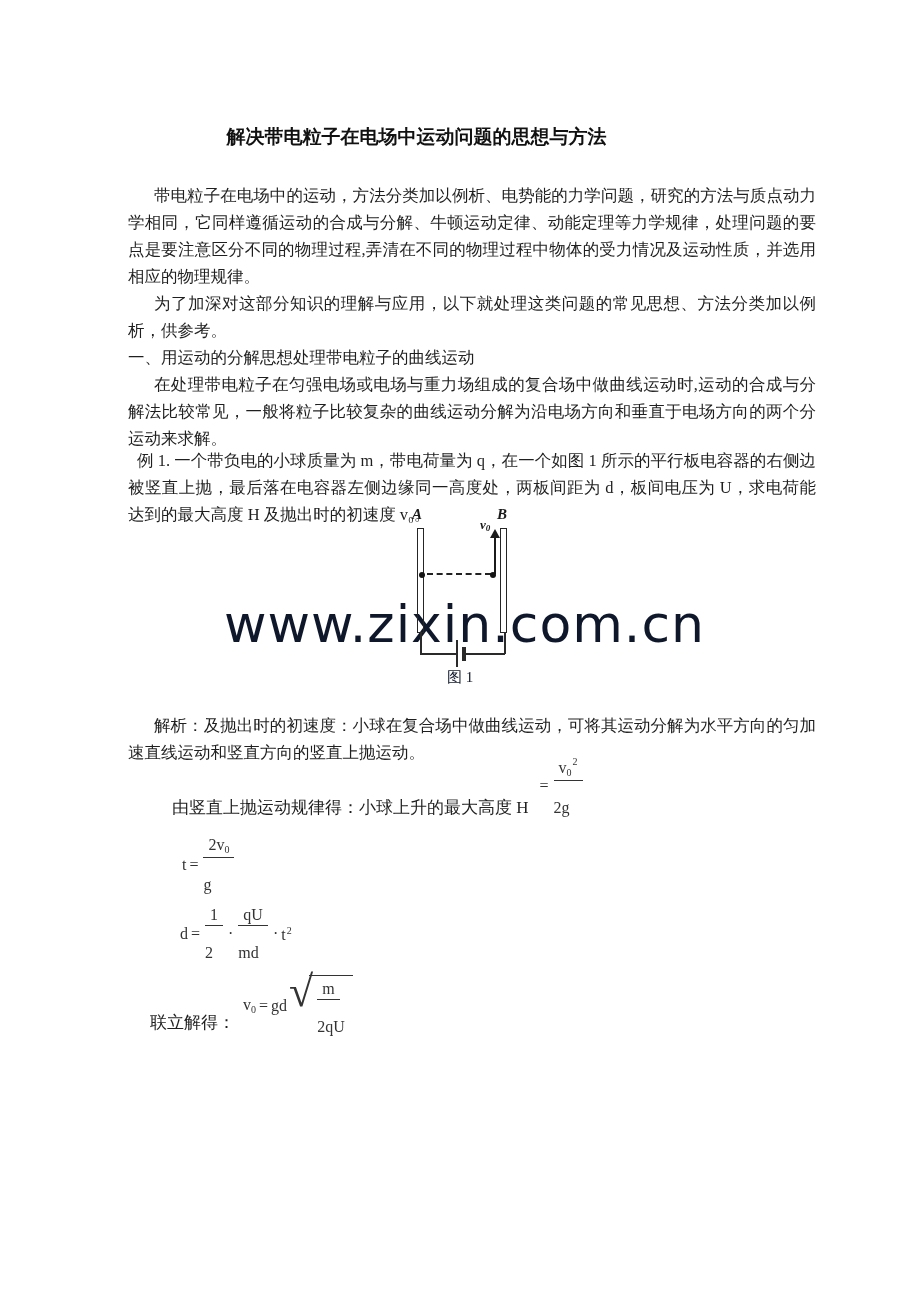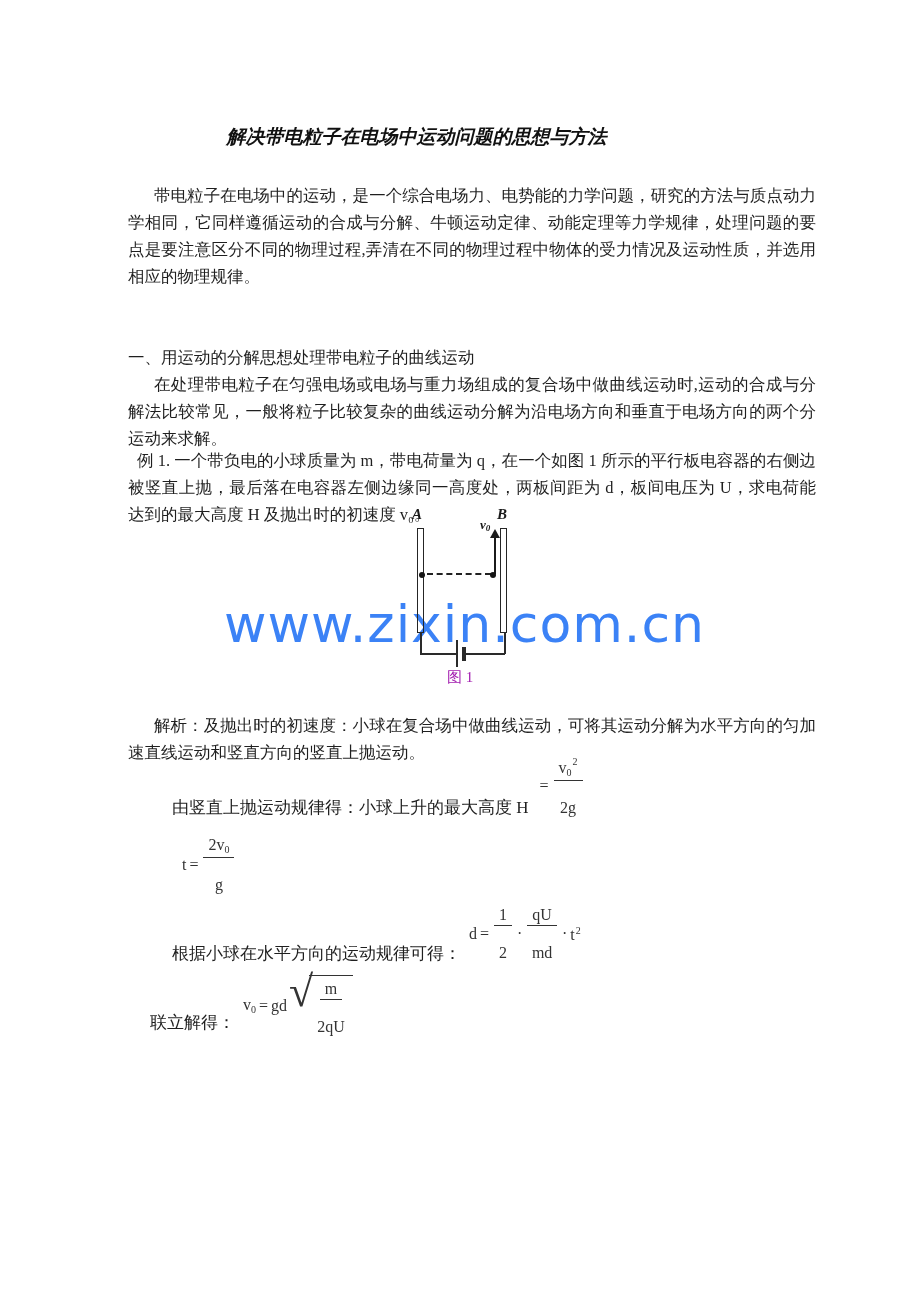--- a/index.html
+++ b/index.html
@@ -3,37 +3,37 @@
 <meta charset="utf-8">
 <style>
   html,body { margin:0; padding:0; background:#ffffff; }
   .page {
     position:relative; width:920px; height:1302px; background:#ffffff;
     font-family:"Liberation Serif","DejaVu Serif",serif;
     color:#1f1f1f; overflow:hidden;
   }
   .doc-title {
     position:absolute; top:111px; left:0; width:833px;
-    text-align:center; font-size:19px; font-weight:bold; color:#111;font-style:italic;
+    text-align:center; font-size:19px; font-weight:bold; color:#111;
   }
   .para {
     position:absolute; left:128px; width:688px;
     font-size:16.5px; line-height:27px; text-align:justify;
     z-index:2;
   }
   .indent2 { text-indent:26px; }
   .indent1 { text-indent:9px; }
   .heading { text-indent:0; }
   sub.inl { font-size:10.5px; vertical-align:-3px; letter-spacing:0; }
 
   
   .watermark {
     position:absolute; top:594px; left:224px; z-index:1;
     font-family:"DejaVu Sans","Liberation Sans",sans-serif;
-    font-size:52px; color:#3b82f6; letter-spacing:1px; white-space:nowrap;
+    font-size:52px; color:#0f172a; letter-spacing:1px; white-space:nowrap;
   }
 
   
   .figure { position:absolute; top:505px; left:0; width:920px; height:200px; z-index:2; }
   .fig-abs { position:absolute; }
   .plate { border:1.5px solid #252525; width:5px; height:103px; background:transparent; }
   .plate-a { left:417px; top:23px; }
   .plate-b { left:500px; top:23px; }
   .plate-label { font-style:italic; font-weight:bold; font-size:15px; color:#1a1a1a; }
   .lbl-a { left:412px; top:1px; }
@@ -48,52 +48,53 @@
     border-bottom:9px solid #1b1b1b; }
   .v0-label { left:480px; top:12px; font-style:italic; font-weight:bold; font-size:13px; color:#1a1a1a; }
   .v0-label sub { font-size:9px; vertical-align:-2px; }
   .wire { background:#2a2a2a; }
   .wire-left-v { left:420px; top:127px; width:1.5px; height:22px; }
   .wire-bot-left { left:420px; top:148px; width:37px; height:1.5px; }
   .batt-long { left:456px; top:135px; width:2px; height:27px; }
   .batt-short { left:462px; top:142px; width:4px; height:14px; }
   .wire-bot-right { left:466px; top:148px; width:39px; height:1.5px; }
   .wire-right-v { left:504px; top:127px; width:1.5px; height:22px; }
-  .fig-caption { left:447px; top:163px; font-size:15px; color:#a21caf; }
+  .fig-caption { left:447px; top:163px; font-size:15px; color:#0f172a; }
 
   
   .frow { position:absolute; display:flex; align-items:flex-end; z-index:2; }
   .frow .lead { font-size:17px; line-height:19px; white-space:nowrap; }
   .math {
     display:inline-flex; align-items:center; margin-left:8px;
     font-family:"Liberation Serif","DejaVu Serif",serif; font-size:16px; color:#333;
     white-space:nowrap;
   }
   .math .op { padding:0 3px; }
-  .frac { display:inline-flex; flex-direction:column; align-items:center; margin:0 2px; }
+  .frac { display:inline-flex; flex-direction:column; align-items:flex-start; margin:0 2px; }
   .frac .fn { padding:0 5px 1px; border-bottom:1px solid #333; line-height:1.15; text-align:center; }
   .frac .fd { padding-top:18px; line-height:1.15; text-align:center; }
   .msub { font-size:10px; vertical-align:-3px; }
   .msup { font-size:10px; vertical-align:8px; margin-left:1px; }
   .sqrt { display:inline-flex; align-items:flex-start; margin-left:2px; }
   .rad { font-size:44px; line-height:0.92; font-weight:400; margin-right:-4px; transform:translateY(-3px); }
   .radicand { border-top:1.5px solid #333; padding:4px 6px 0; }
   .row4 .math { margin-bottom:-5px; }
 </style>
 </head>
 <body>
 
 <div class="page">
 
   <div class="watermark">www.zixin.com.cn</div>
 
   <h1 class="doc-title">解决带电粒子在电场中运动问题的思想与方法</h1>
 
-  <p class="para indent2" style="top:165px;">带电粒子在电场中的运动，是一个综合电场力、电势能的力学问题，研究的方法与质点动力学相同，它同样遵循运动的合成与分解、牛顿运动定律、动能定理等力学规律，处理问题的要点是要注意区分不同的物理过程,弄清在不同的物理过程中物体的受力情况及运动性质，并选用相应的物理规律。</p>
+  <p class="para indent2" style="top:165px;">带电粒子在电场中的运动，方法分类加以例析、电势能的力学问题，研究的方法与质点动力学相同，它同样遵循运动的合成与分解、牛顿运动定律、动能定理等力学规律，处理问题的要点是要注意区分不同的物理过程,弄清在不同的物理过程中物体的受力情况及运动性质，并选用相应的物理规律。</p>
 
+  <p class="para indent2" style="top:273px;">为了加深对这部分知识的理解与应用，以下就处理这类问题的常见思想、方法分类加以例析，供参考。</p>
 
   <p class="para heading" style="top:327px;">一、用运动的分解思想处理带电粒子的曲线运动</p>
 
   <p class="para indent2" style="top:354px;">在处理带电粒子在匀强电场或电场与重力场组成的复合场中做曲线运动时,运动的合成与分解法比较常见，一般将粒子比较复杂的曲线运动分解为沿电场方向和垂直于电场方向的两个分运动来求解。</p>
 
   <p class="para indent1" style="top:430px;">例 1. 一个带负电的小球质量为 m，带电荷量为 q，在一个如图 1 所示的平行板电容器的右侧边被竖直上抛，最后落在电容器左侧边缘同一高度处，两板间距为 d，板间电压为 U，求电荷能达到的最大高度 H 及抛出时的初速度 v₀。</p>
 
   <div class="figure">
     <span class="fig-abs plate-label lbl-a">A</span>
     <span class="fig-abs plate-label lbl-b">B</span>
@@ -132,21 +133,20 @@
       <span>t</span>
       <span class="op">=</span>
       <span class="frac">
         <span class="fn"><span>2v</span><sub class="msub">0</sub></span>
         <span class="fd">g</span>
       </span>
     </span>
   </div>
 
   <div class="frow" style="left:172px; top:906px;">
-    <span class="lead">根据小球在水平方向的运动规律可得：</span>
     <span class="math">
       <span>d</span>
       <span class="op">=</span>
       <span class="frac">
         <span class="fn">1</span>
         <span class="fd">2</span>
       </span>
       <span class="op">·</span>
       <span class="frac">
         <span class="fn">qU</span>

